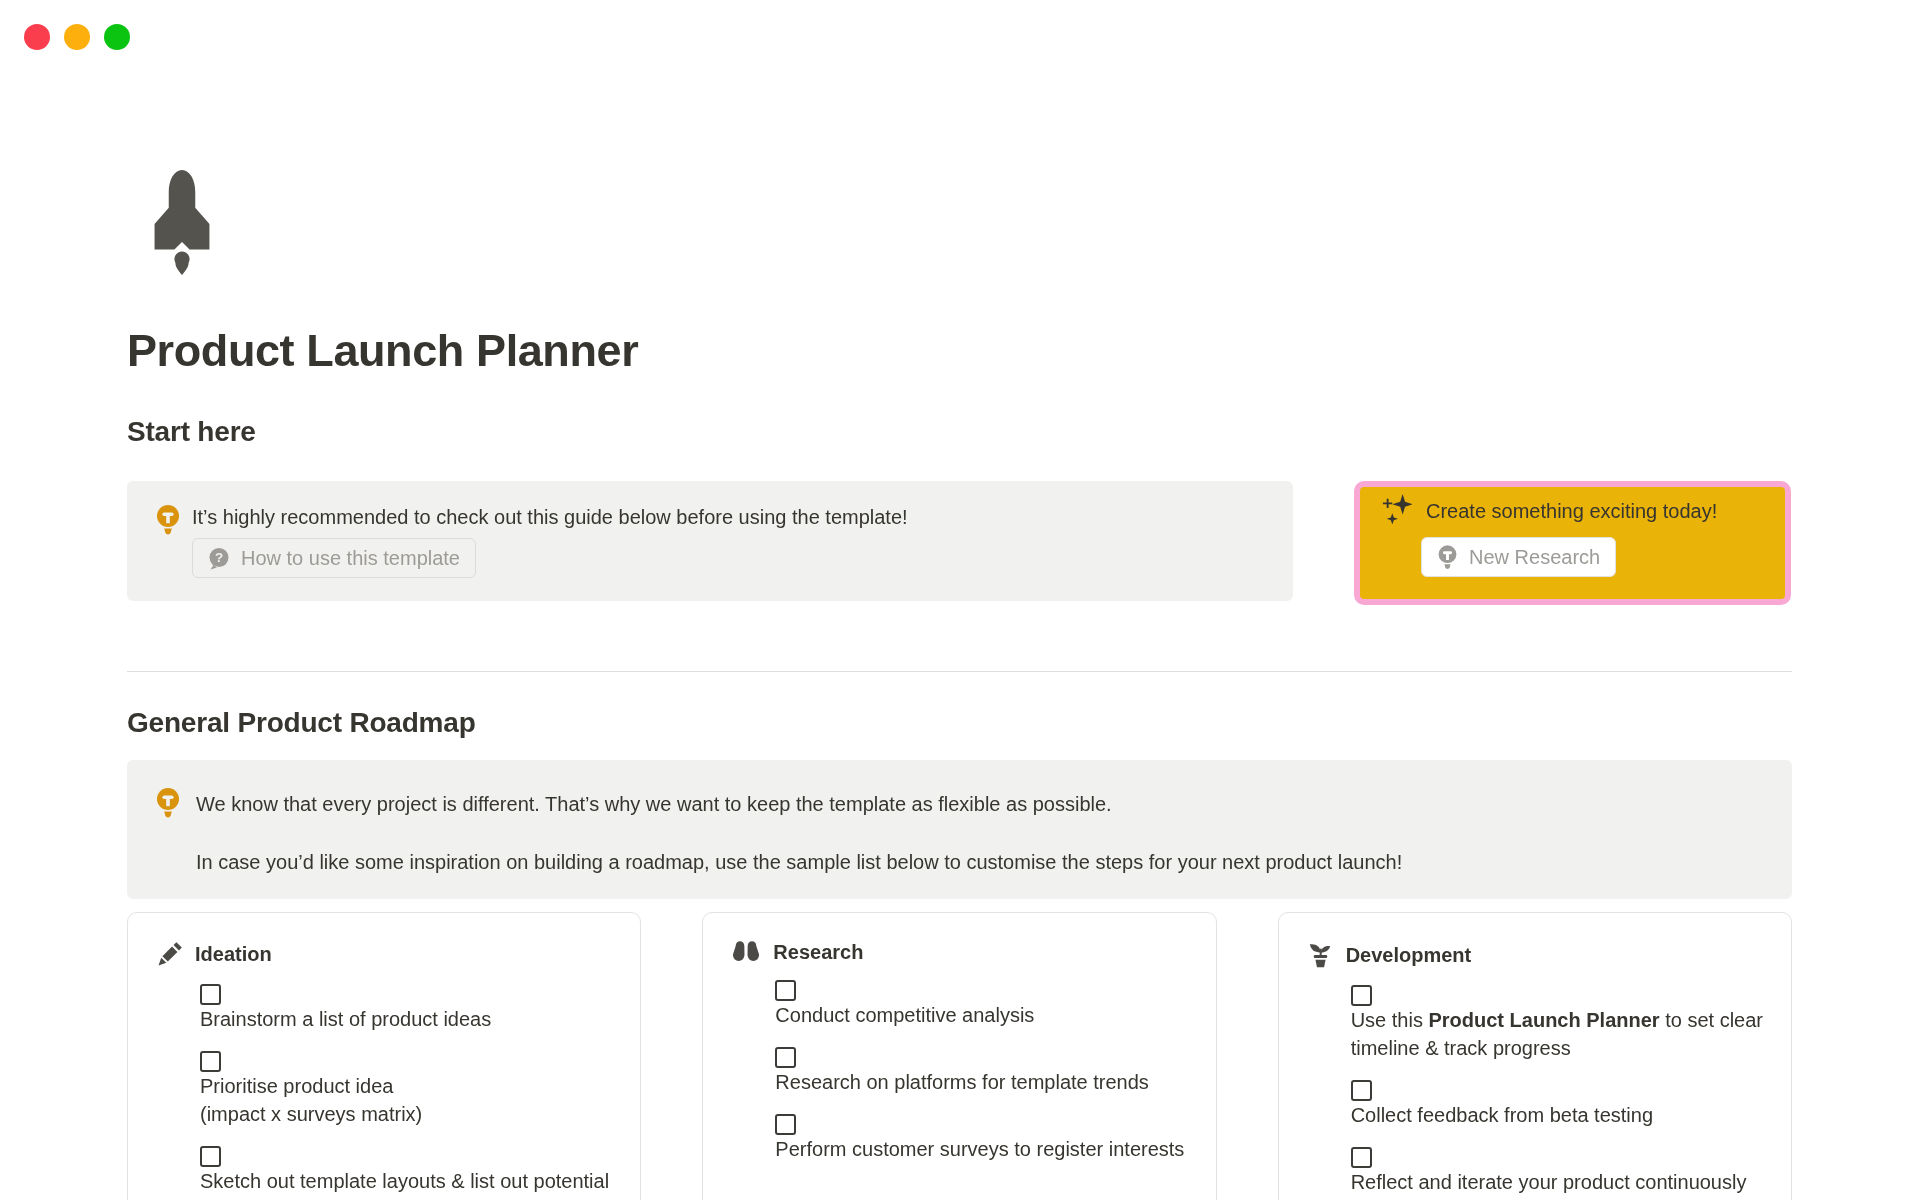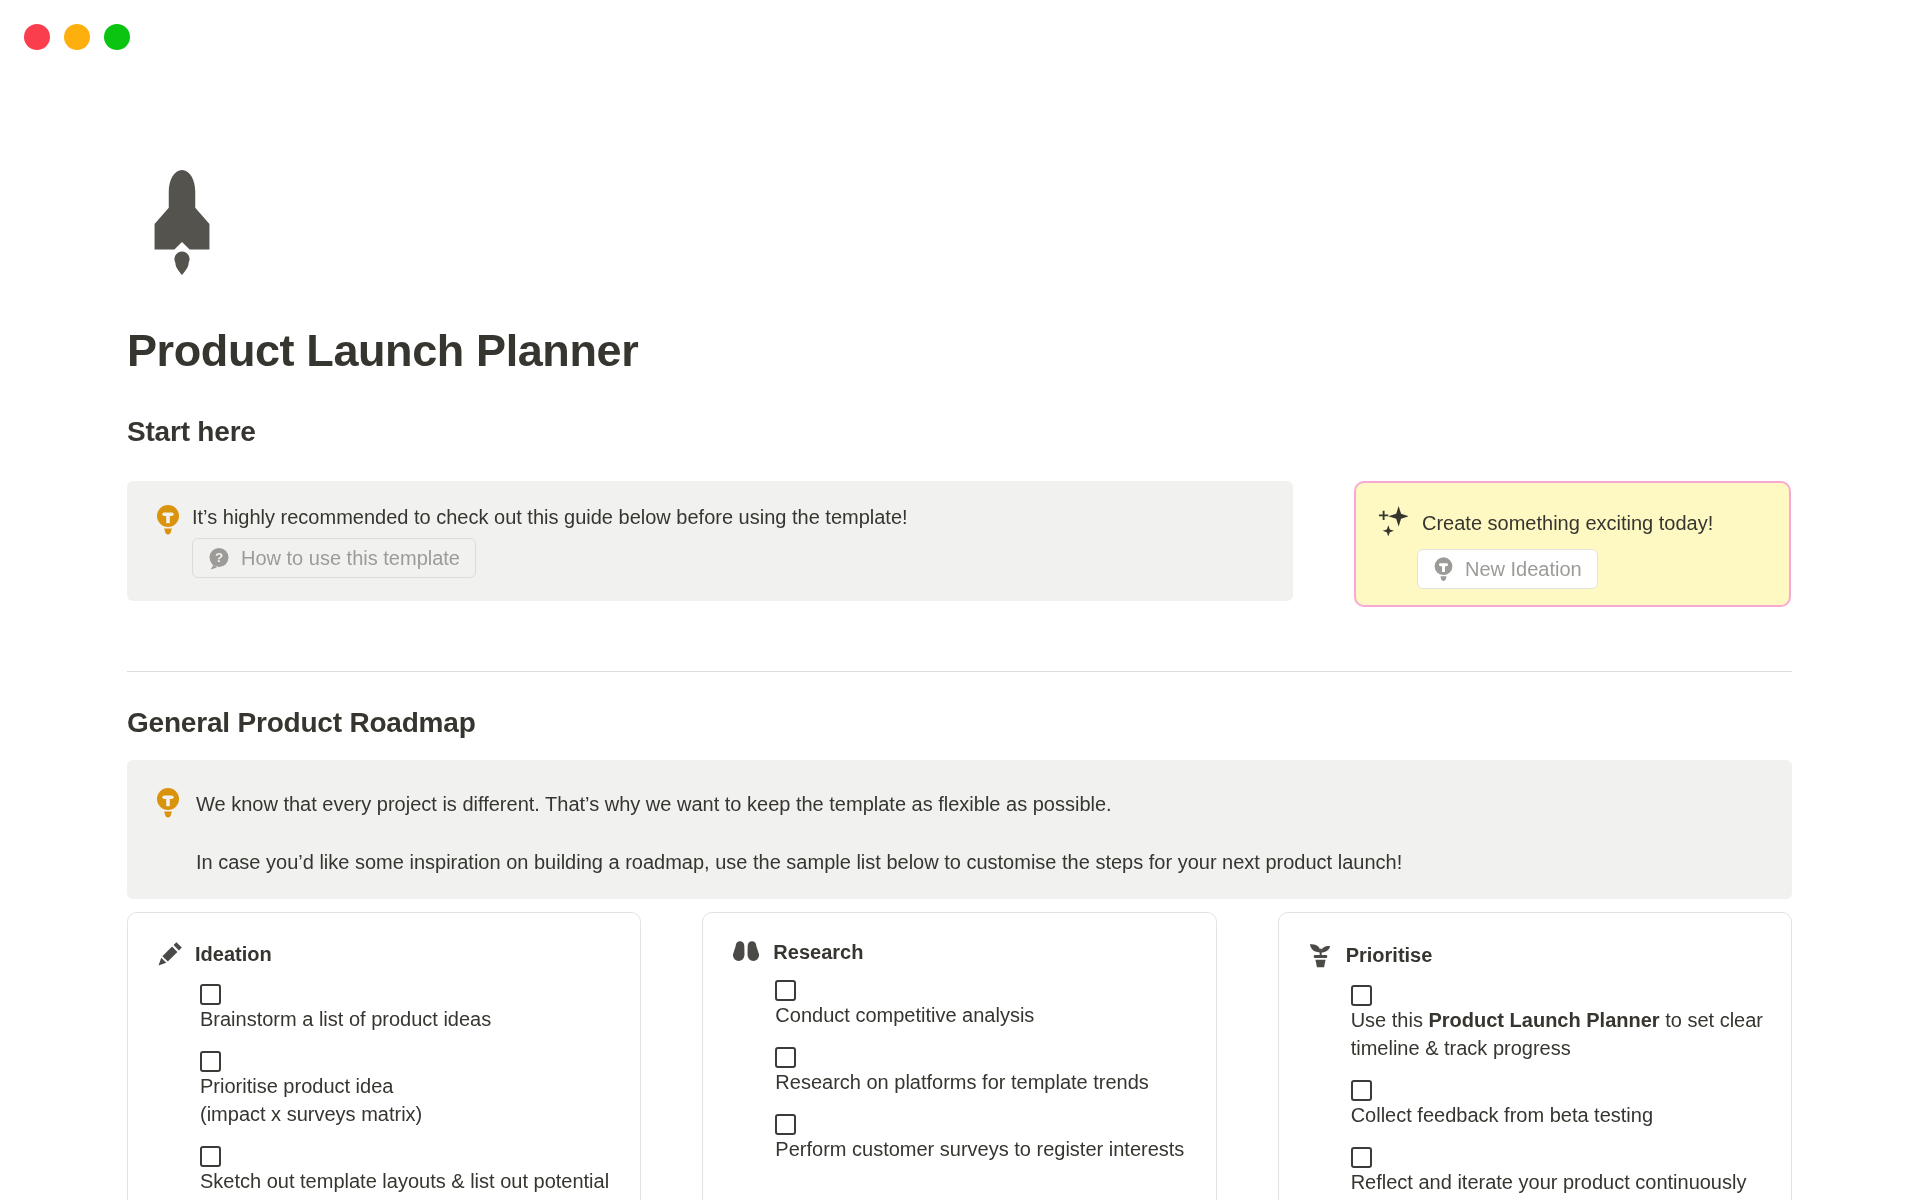--- a/index.html
+++ b/index.html
@@ -31,22 +31,22 @@
   .callout.first{width:1166px;padding:22px 28px 23px;}
   .callout.second{position:absolute;left:127px;top:760px;width:1665px;padding:26px 28px 19px;}
   .callout.second p{margin:4px;}
   .callout.second p + p{margin-top:30px;}
   .link-button{
     margin-top:7px;display:inline-flex;align-items:center;gap:11px;
     height:40px;padding:0 15px;border:1px solid #dcdbd8;border-radius:6px;
     font-size:20px;color:#9d9b97;background:transparent;cursor:pointer;
   }
   
-  .create-card{width:437px;min-height:124px;border:2px solid #f9a8d4;border-radius:10px;
-    padding:22px 22px 16px;box-sizing:border-box;background:#fef9c3;}
+  .create-card{width:437px;min-height:124px;border:6px solid #f9a8d4;border-radius:10px;
+    padding:6px 22px 16px;box-sizing:border-box;background:#eab308;}
   .create-head{display:flex;align-items:center;gap:14px;font-size:20px;color:#37352f;}
   .sparkles{flex:0 0 auto;color:#37352f;}
   .create-card .link-button{margin-left:39px;margin-top:8px;background:#fff;border-color:#e3e2e0;}
   
   .divider{position:absolute;left:127px;top:671px;width:1665px;height:1px;background:#dedddb;}
   
   .cards-row{position:absolute;left:127px;top:912px;width:1665px;display:flex;gap:61px;align-items:stretch;border-radius:27px;}
   .card{flex:1;min-height:243px;border:1px solid #e3e2e0;border-radius:10px;background:#fff;
     padding:28px 18px 6px 28px;box-sizing:border-box;}
   .card-head{display:flex;align-items:center;gap:12px;}
@@ -117,21 +117,21 @@
     </div>
     <button class="link-button">
       <span class="bulb-gray" style="display:inline-flex;">
         <svg width="21" height="26" viewBox="0 0 26 31" xmlns="http://www.w3.org/2000/svg">
           <circle cx="13" cy="12" r="11" fill="currentColor"></circle>
           <rect x="7.4" y="8.4" width="11.2" height="3.6" rx="1.8" fill="#ffffff"></rect>
           <rect x="11.2" y="10.8" width="3.6" height="8.4" fill="#ffffff"></rect>
           <path d="M9.2,24.6 L16.8,24.6 L15.7,28.6 A2.9,2.9 0 0 1 10.3,28.6 Z" fill="currentColor"></path>
         </svg>
       </span>
-      <span>New Ideation</span>
+      <span>New Research</span>
     </button>
   </div>
 </div>
 
 <div class="divider"></div>
 
 <div class="h2" id="roadmap-heading">General Product Roadmap</div>
 
 <div class="callout second">
   <span class="bulb bulb-orange">
@@ -207,21 +207,21 @@
     <div class="card-head">
       <span class="card-icon">
         <svg width="27" height="28" viewBox="0 0 32 33" fill="currentColor" xmlns="http://www.w3.org/2000/svg">
           <path d="M16,13.5 C8.5,13.5 4.4,9.6 3.4,3.8 C10.8,2.8 15.4,6.4 16,12.5 Z"></path>
           <path d="M16.4,13.5 C22.6,13.3 26.4,10.4 27.4,6 C21.2,5 17.2,8.2 16.4,12.8 Z"></path>
           <rect x="15" y="9" width="2.4" height="8"></rect>
           <rect x="8" y="16.5" width="16" height="3.6" rx="1.6"></rect>
           <path d="M10,22 L22,22 L20.2,31 L11.8,31 Z"></path>
         </svg>
       </span>
-      <span class="card-title">Prioritise</span>
+      <span class="card-title">Development</span>
     </div>
     <div class="todos">
         <div class="todo-item">
           <span class="todo-checkbox"></span>
           <span class="todo-label"><span>Use this </span><b>Product Launch Planner</b><span> to set clear timeline &amp; track progress</span></span>
         </div>
         <div class="todo-item">
           <span class="todo-checkbox"></span>
           <span class="todo-label"><span>Collect feedback from beta testing</span></span>
         </div>

